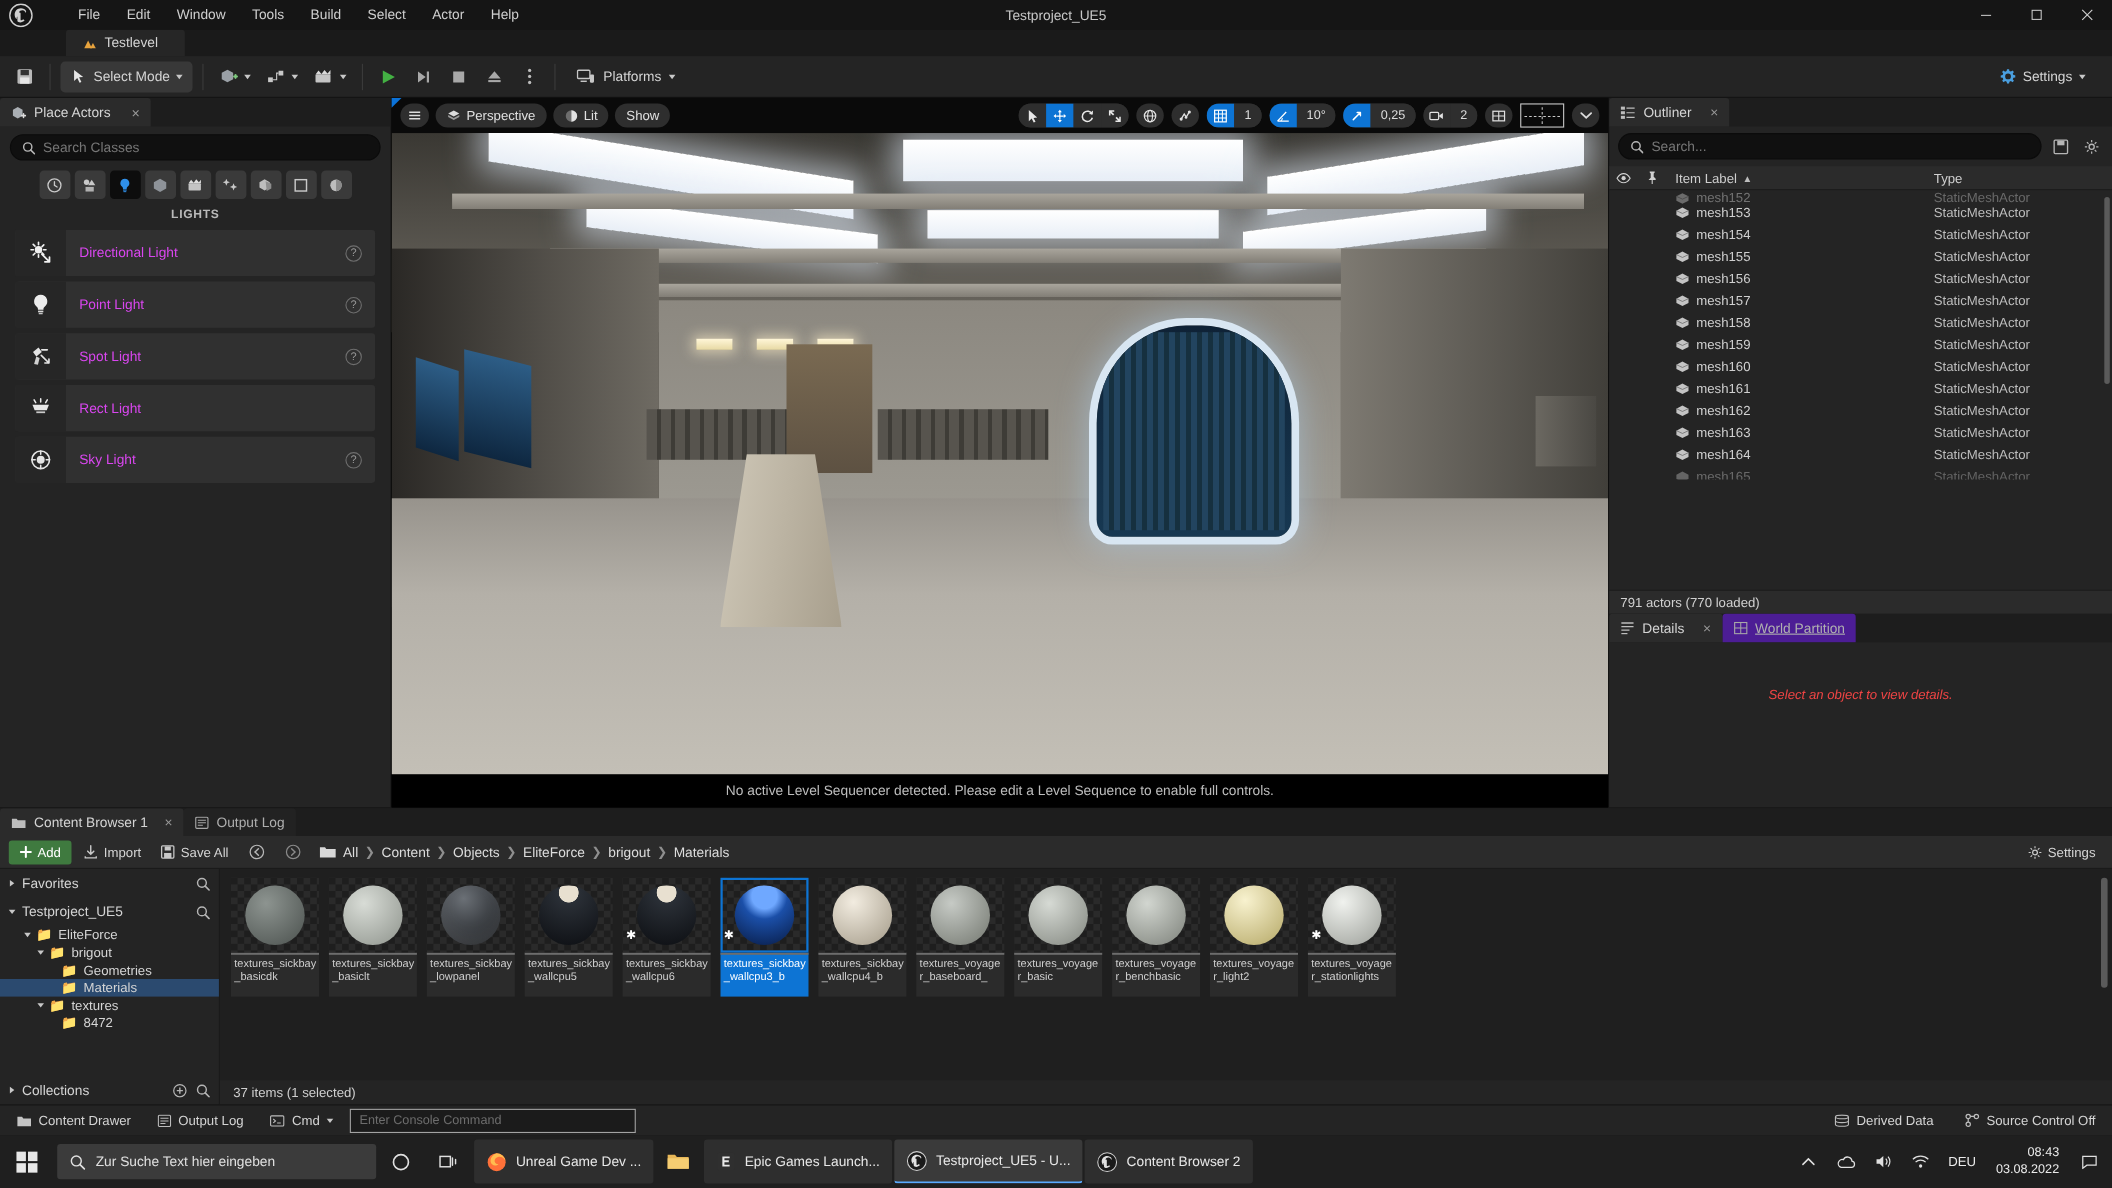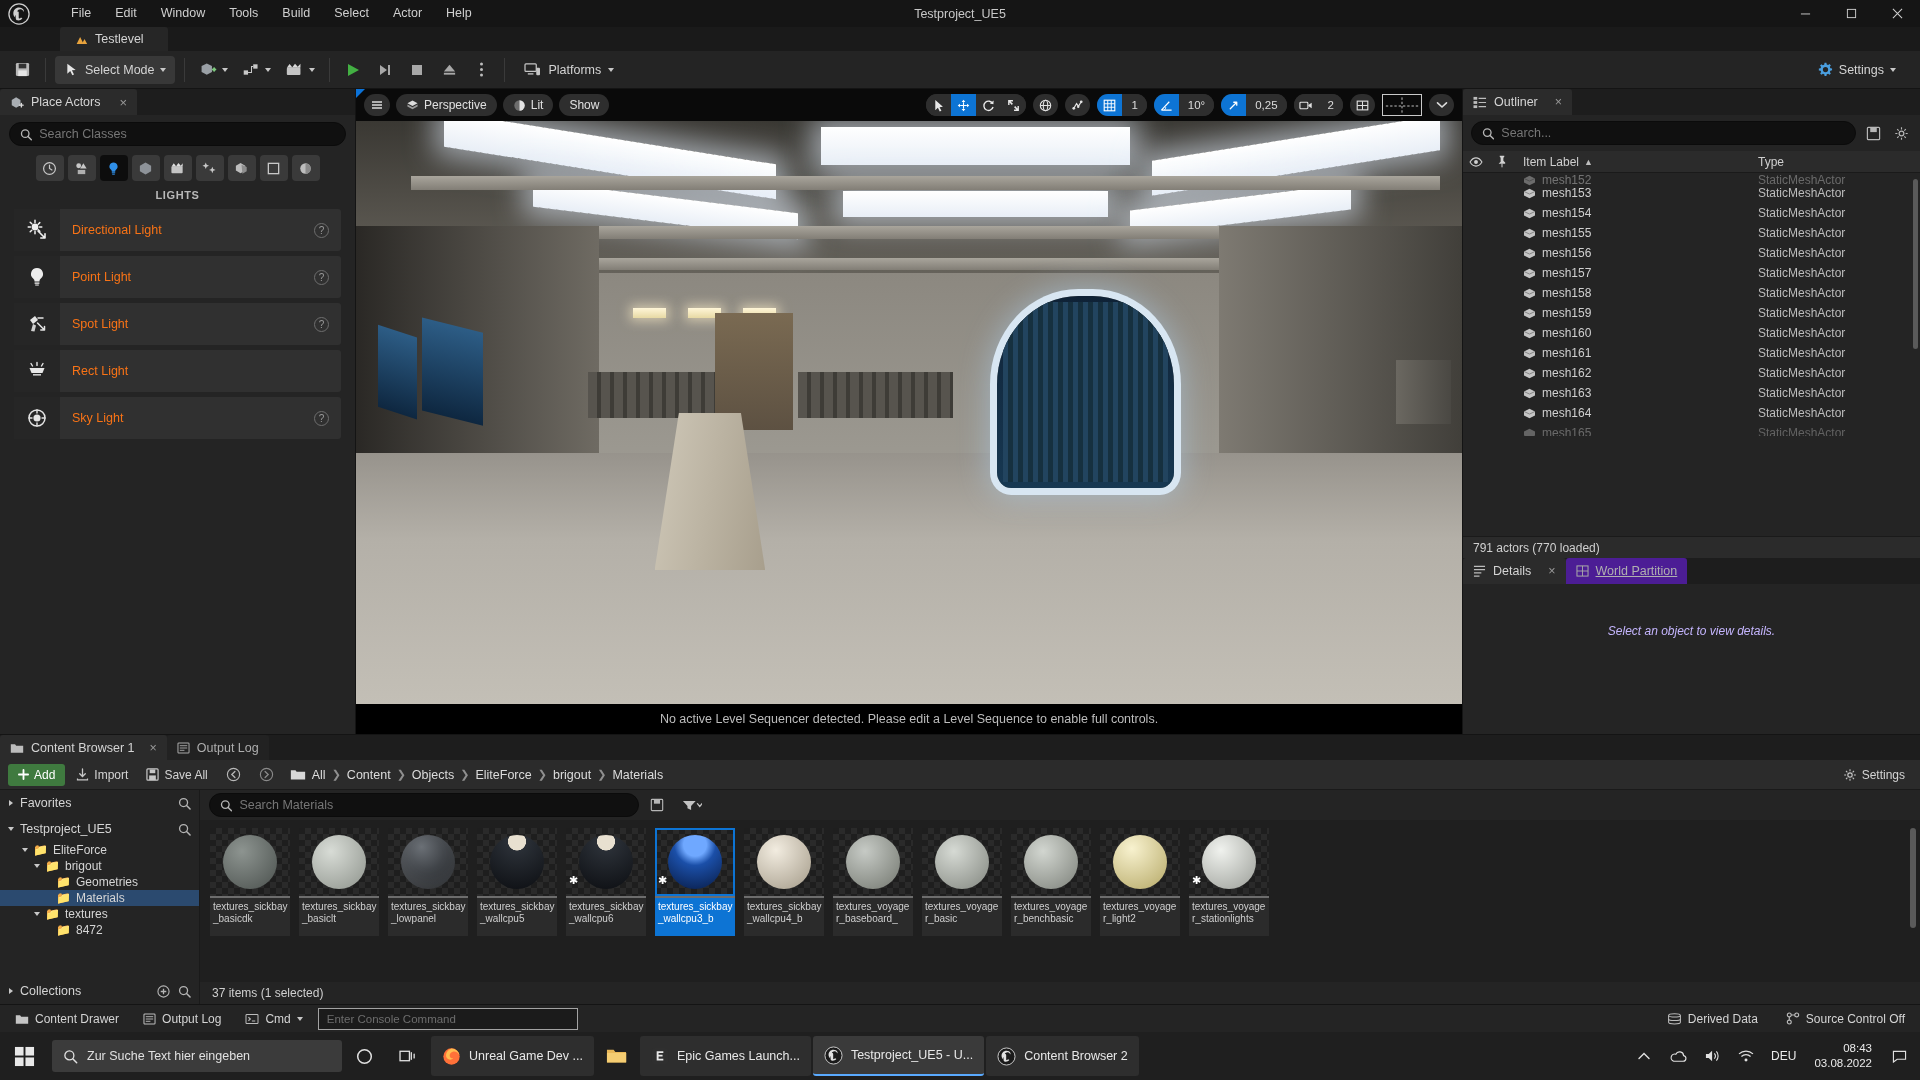--- a/index.html
+++ b/index.html
@@ -55,21 +55,21 @@
     font-family:"Liberation Sans",sans-serif; width:100%; }
   .search-box input::placeholder { color:#767676; }
   .cat-row { display:flex; justify-content:center; gap:4px; padding:3px 0 2px 0; }
   .cat-btn { width:28px; height:26px; background:#3a3a3a; border-radius:4px; display:flex;
     align-items:center; justify-content:center; }
   .cat-btn.active { background:#0d0d0d; }
   .cat-label { text-align:center; font-size:11px; color:#b9b9b9; letter-spacing:.6px; padding:6px 0 8px 0; font-weight:bold; }
   .actor-list { padding:0 14px; display:flex; flex-direction:column; gap:5px; }
   .actor-item { height:42px; background:#303030; border-radius:3px; display:flex; align-items:center; }
   .actor-ico { width:46px; height:42px; background:#262626; display:flex; align-items:center; justify-content:center; }
-  .actor-name { font-size:12.5px; padding-left:12px; color:#f97316; }
+  .actor-name { font-size:12.5px; padding-left:12px; color:#d946ef; }
   .actor-help { margin-left:auto; margin-right:12px; width:15px; height:15px; border:1px solid #6e6e6e;
     border-radius:50%; color:#9a9a9a; font-size:10px; display:flex; align-items:center; justify-content:center; }
 
   
   .center { flex:1 1 auto; display:flex; flex-direction:column; min-width:0; }
   .vp-wrap { flex:1 1 auto; position:relative; background:#000; min-height:0; display:flex; flex-direction:column; }
   .vp-toolbar { height:32px; background:#0a0a0a; display:flex; align-items:center; padding:0 8px; gap:6px; position:relative; }
   .vp-corner { position:absolute; left:0; top:0; width:0;height:0;
     border-top:9px solid #0b72d8; border-right:9px solid transparent; }
   .vp-pill { height:22px; background:#2e2e2e; border-radius:11px; display:flex; align-items:center;
@@ -131,21 +131,21 @@
   .ol-row .name { flex:1 1 auto; padding-left:60px; display:flex; align-items:center; gap:6px; }
   .ol-row .type { width:170px; padding-left:8px; color:#bdbdbd; }
   .ol-scroll { position:absolute; right:2px; top:6px; width:5px; height:170px; background:#5a5a5a; border-radius:3px; }
   .ol-status { height:22px; background:#2b2b2b; display:flex; align-items:center; padding:0 10px;
     font-size:12px; color:#d0d0d0; border-top:1px solid #1a1a1a; }
   .det-head { height:26px; background:#1d1d1d; display:flex; align-items:flex-end; }
   .det-tab { height:26px; background:#2b2b2b; display:flex; align-items:center; gap:7px; padding:0 10px; font-size:12.5px;
     border-top-left-radius:3px; border-top-right-radius:3px; }
   .det-tab.inactive { background:#4c1d95; color:#b0b0b0;text-decoration:underline; }
   .det-body { height:150px; background:#242424; display:flex; align-items:flex-start; justify-content:center; padding-top:40px; }
-  .det-empty { font-size:12px; color:#c4b5fd; font-style:italic; }
+  .det-empty { font-size:12px; color:#ef4444; font-style:italic; }
 
   
   .bottom { height:270px; background:#242424; display:flex; flex-direction:column; flex:0 0 auto;
     border-top:1px solid #141414; }
   .cb-tabbar { height:25px; background:#1d1d1d; display:flex; align-items:flex-end; }
   .cb-tab { height:25px; background:#2b2b2b; display:flex; align-items:center; gap:7px; padding:0 10px; font-size:12.5px;
     border-top-left-radius:3px; border-top-right-radius:3px; }
   .cb-tab.inactive { background:#222; color:#aeaeae; }
   .cb-toolbar { height:30px; background:#2b2b2b; display:flex; align-items:center; gap:4px; padding:0 8px;
     border-bottom:1px solid #1a1a1a; }
@@ -1019,41 +1019,20 @@
               <svg width="13" height="13" viewBox="0 0 14 14">
                   <circle cx="6" cy="6" r="4.3" fill="none" stroke="#b5b5b5" stroke-width="1.4"></circle>
                 <path d="M9.2 9.2 L13 13" stroke="#b5b5b5" stroke-width="1.6" stroke-linecap="round"></path>
                 </svg>
               </span>
           </span>
         </div>
       </div>
 
       <div class="cb-right">
-        <div class="cb-search">
-          <div class="search-box">
-            <svg width="13" height="13" viewBox="0 0 14 14">
-              <circle cx="6" cy="6" r="4.3" fill="none" stroke="#b5b5b5" stroke-width="1.5"></circle>
-              <path d="M9.2 9.2 L13 13" stroke="#b5b5b5" stroke-width="1.7" stroke-linecap="round"></path>
-              </svg>
-            <input placeholder="Search Materials" style="">
-          </div>
-          <div class="ol-ic">
-            <svg width="14" height="14" viewBox="0 0 16 16">
-                <rect x="1.5" y="1.5" width="13" height="13" rx="1" fill="none" stroke="#b6b6b6" stroke-width="1.3"></rect>
-              <rect x="4.5" y="2" width="7" height="4.5" fill="#b6b6b6"></rect>
-              </svg>
-            </div>
-          <div class="ol-ic" style="width:34px">
-            <svg width="20" height="13" viewBox="0 0 22 14">
-              <path d="M1 2 H15 L10 7.5 V12 L6 10 V7.5 Z" fill="#c2c2c2"></path>
-              <path d="M17 5 L19.5 8 L22 5" fill="none" stroke="#c2c2c2" stroke-width="1.4" stroke-linecap="round"></path>
-              </svg>
-            </div>
-        </div>
 
         <div class="tiles">
           <div class="tile">
             <div class="thumb">
               <div class="sphere" style="background:radial-gradient(circle at 35% 30%,#8d9490,#4b514e)"></div>
               </div>
             <div class="label">textures_sickbay_basicdk</div>
           </div>
           <div class="tile">
             <div class="thumb">

